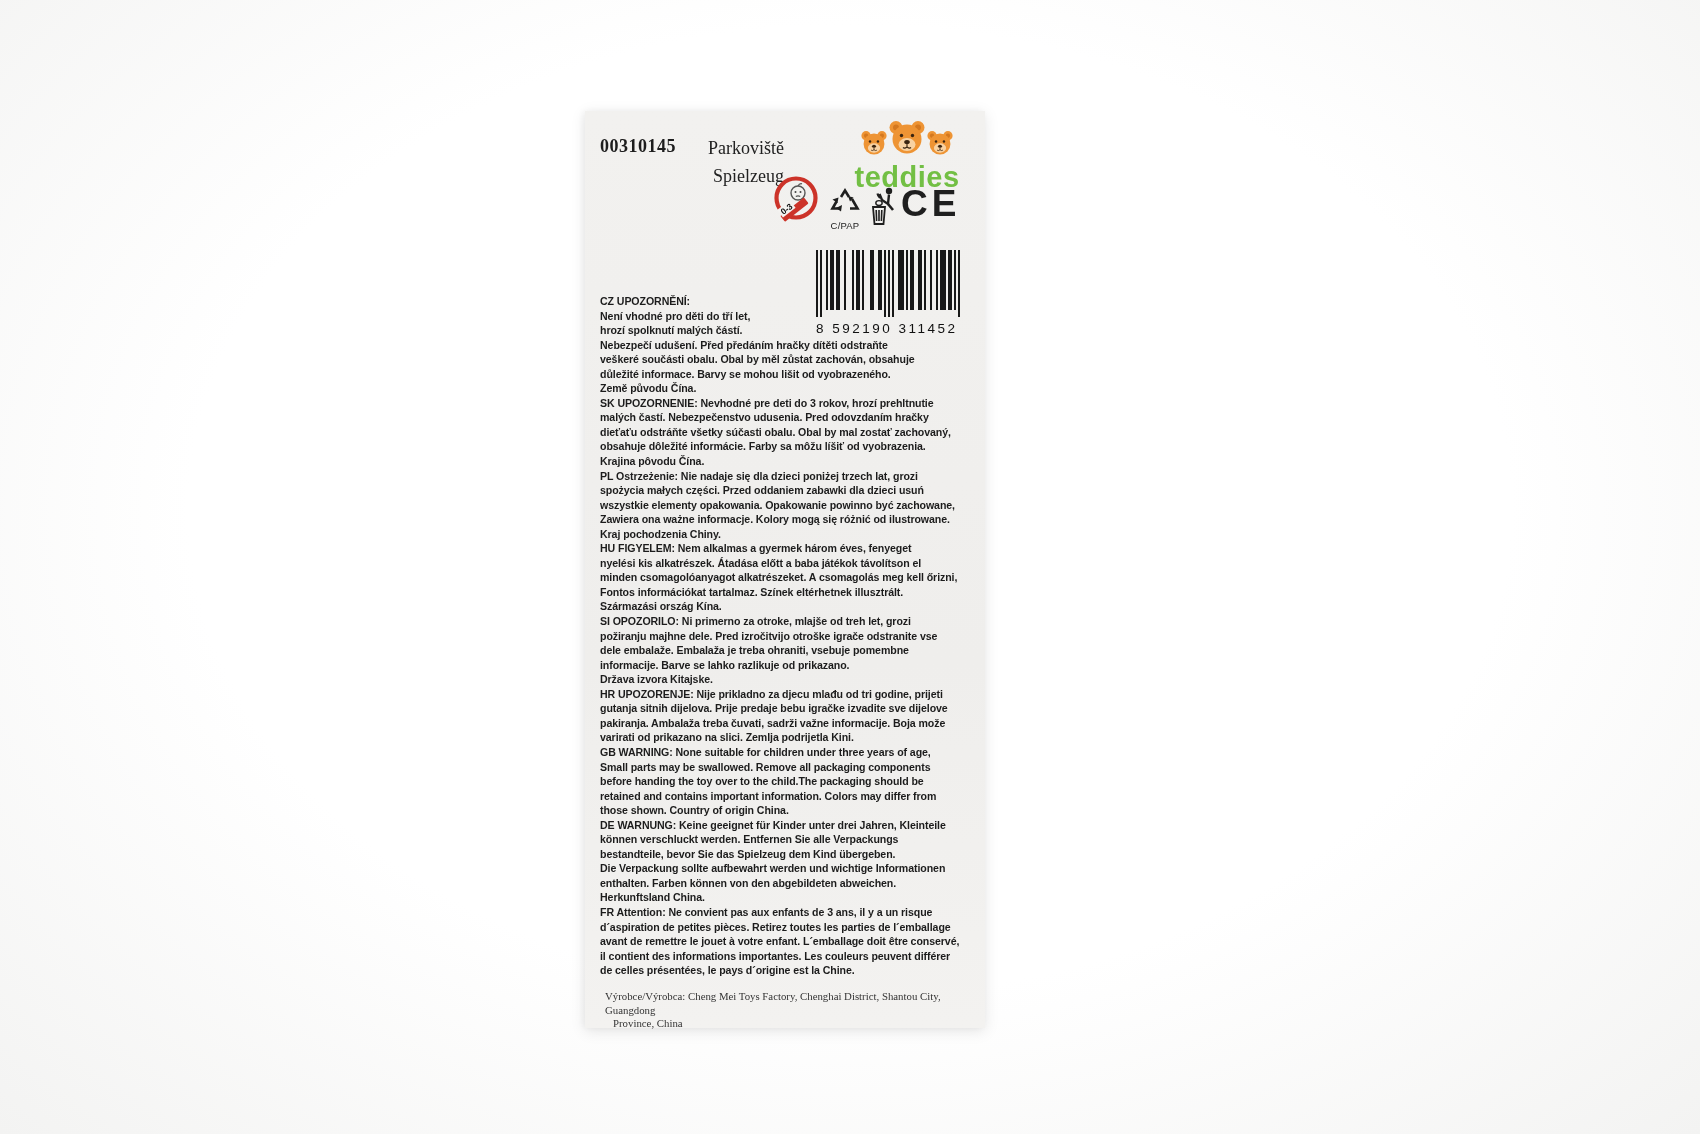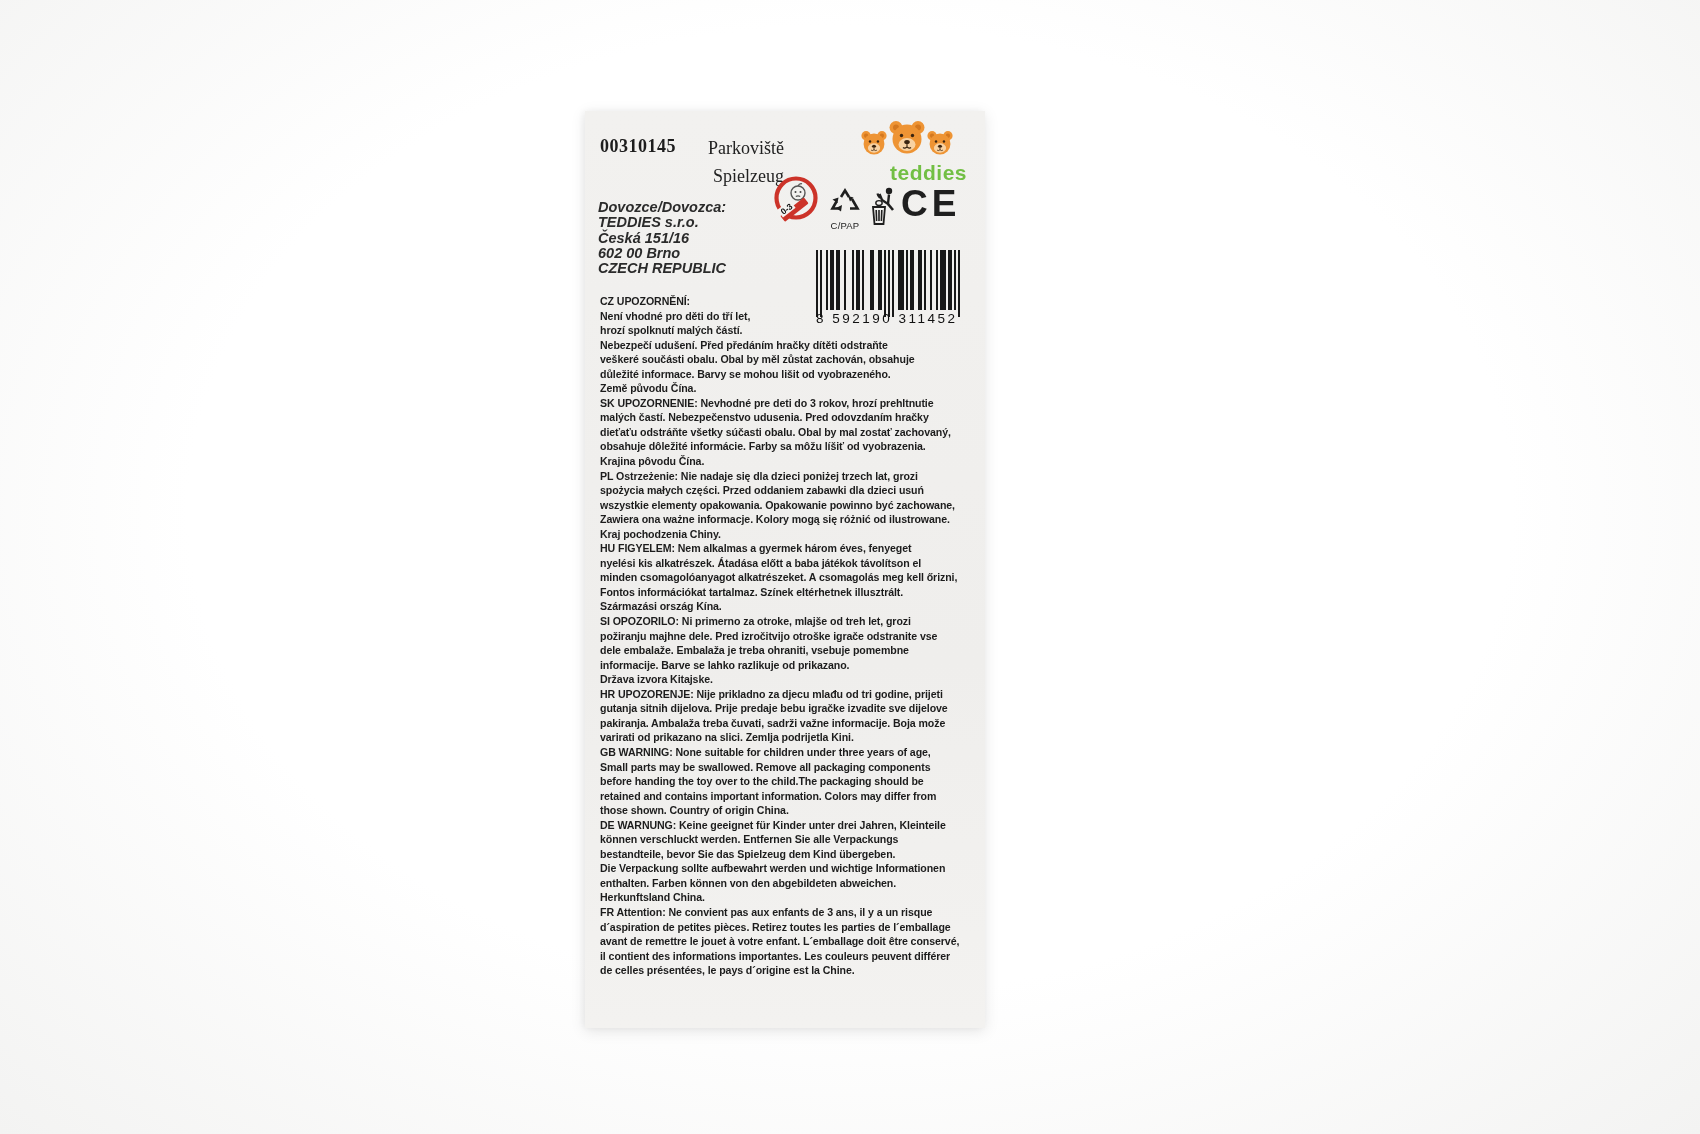--- a/index.html
+++ b/index.html
@@ -17,41 +17,41 @@
   .product-code{
     position:absolute;left:15px;top:25px;
     font-family:"Liberation Serif", serif;font-weight:bold;font-size:18px;letter-spacing:.5px;
   }
   .product-names{
     position:absolute;left:123px;top:23px;
     font-family:"Liberation Serif", serif;font-size:18px;line-height:28px;color:#222;text-align:right;
   }
   .logo{position:absolute;left:262px;top:8px;width:120px;text-align:center;}
   .logo-text{
-    font-weight:bold;font-size:21px;color:#72bf44;letter-spacing:.5px;margin-top:-4px;text-align:right;
+    font-weight:bold;font-size:29px;color:#72bf44;letter-spacing:.5px;margin-top:-4px;
   }
   .importer{
     position:absolute;left:13px;top:89px;
     font-weight:bold;font-style:italic;font-size:14.5px;line-height:15.3px;color:#2b2b2b;
   }
   .icon-age{position:absolute;left:187px;top:64px;}
   .icon-recycle{position:absolute;left:240px;top:76px;text-align:center;width:40px;}
   .cpap{font-weight:normal;font-size:9.5px;margin-top:-1px;letter-spacing:.2px;}
   .icon-trash{position:absolute;left:284px;top:75px;}
   .ce{
     position:absolute;left:316px;top:72px;
     font-weight:bold;font-size:37px;letter-spacing:4px;color:#1f1f1f;
     transform:scaleY(1.02);
   }
   .barcode{position:absolute;left:231px;top:139px;width:146px;}
   .bars{height:60px;display:flex;align-items:flex-start;}
   .bars div{height:60px;}
   .bars div.g{height:67px;}
   .barcode-num{
-    font-size:13.5px;letter-spacing:2.5px;margin-top:1px;color:#111;
+    font-size:13.5px;letter-spacing:2.5px;margin-top:11px;color:#111;
     font-family:"Liberation Sans", sans-serif;white-space:nowrap;
   }
   .warning-text{
     position:absolute;left:15px;top:183px;width:412px;
     transform:scaleX(0.915);transform-origin:0 0;
     font-weight:bold;font-size:11.6px;line-height:14.55px;
     color:#1c1c1c;letter-spacing:-0.1px;
   }
   .warning-text .ln{white-space:nowrap;}
   .manufacturer{
@@ -88,27 +88,20 @@
           <path d="M0,5 L0,8 M0,8 Q-2.5,10 -4,8.5 M0,8 Q2.5,10 4,8.5" stroke="#3a2410" stroke-width="1.1" fill="none"></path>
         </g>
       </defs>
       <use href="#bear" transform="translate(22,25) scale(0.72)"></use>
       <use href="#bear" transform="translate(88,25) scale(0.72)"></use>
       <use href="#bear" transform="translate(55,20)"></use>
     </svg>
     <div class="logo-text">teddies</div>
   </div>
 
-  <div class="importer">
-      <div class="ln">Dovozce/Dovozca:</div>
-      <div class="ln">TEDDIES s.r.o.</div>
-      <div class="ln">Česká 151/16</div>
-      <div class="ln">602 00 Brno</div>
-      <div class="ln">CZECH REPUBLIC</div>
-    </div>
 
   <div class="icon-age">
     <svg width="48" height="48" viewBox="0 0 48 48">
       <circle cx="24" cy="23" r="19.5" fill="none" stroke="#cc3329" stroke-width="4.2"></circle>
       <circle cx="26" cy="18" r="7" fill="none" stroke="#555" stroke-width="1.4"></circle>
       <path d="M26,11 q1.5,-3 4,-2.2" fill="none" stroke="#555" stroke-width="1.3"></path>
       <circle cx="23.5" cy="17" r="1" fill="#444"></circle>
       <circle cx="28.5" cy="17" r="1" fill="#444"></circle>
       <path d="M23.8,21.5 q2.2,-1.4 4.4,0" fill="none" stroke="#555" stroke-width="1.2"></path>
       <rect x="7" y="31" width="30" height="7.5" rx="1" transform="rotate(-38 22 34)" fill="#cc3329"></rect>
@@ -248,14 +241,18 @@
       <div class="ln">Die Verpackung sollte aufbewahrt werden und wichtige Informationen</div>
       <div class="ln">enthalten. Farben können von den abgebildeten abweichen.</div>
       <div class="ln"> Herkunftsland China.</div>
       <div class="ln">FR Attention: Ne convient pas aux enfants de 3 ans, il y a un risque</div>
       <div class="ln">d´aspiration de petites pièces. Retirez toutes les parties de l´emballage</div>
       <div class="ln">avant de remettre le jouet à votre enfant. L´emballage doit être conservé,</div>
       <div class="ln">il contient des informations importantes. Les couleurs peuvent différer</div>
       <div class="ln">de celles présentées, le pays d´origine est la Chine.</div>
     </div>
 
+  <div class="manufacturer">
+      <div class="ln">Výrobce/Výrobca: Cheng Mei Toys Factory, Chenghai District, Shantou City, Guangdong</div>
+      <div class="ln">Province, China</div>
+    </div>
 
 </div>
 
 </body></html>

